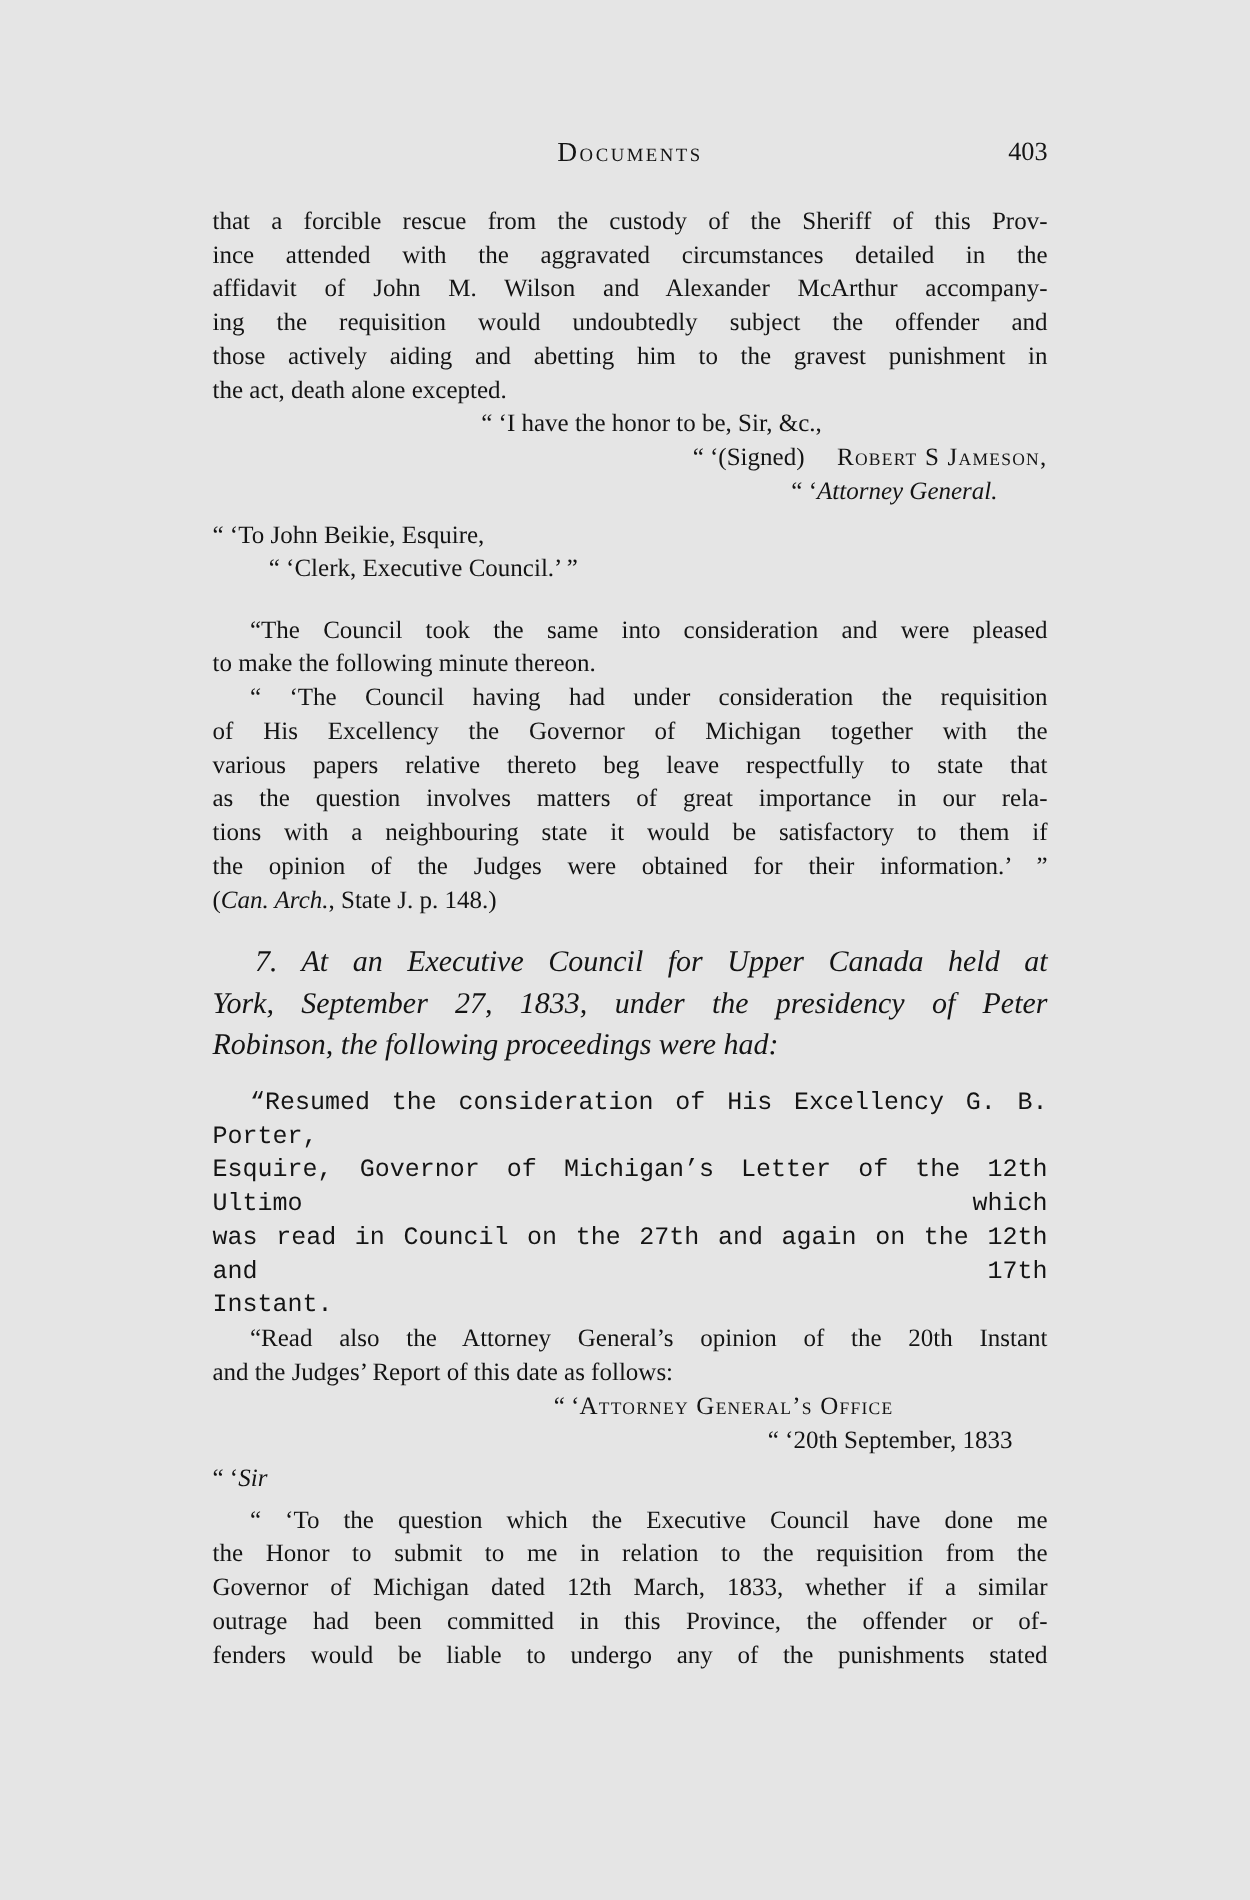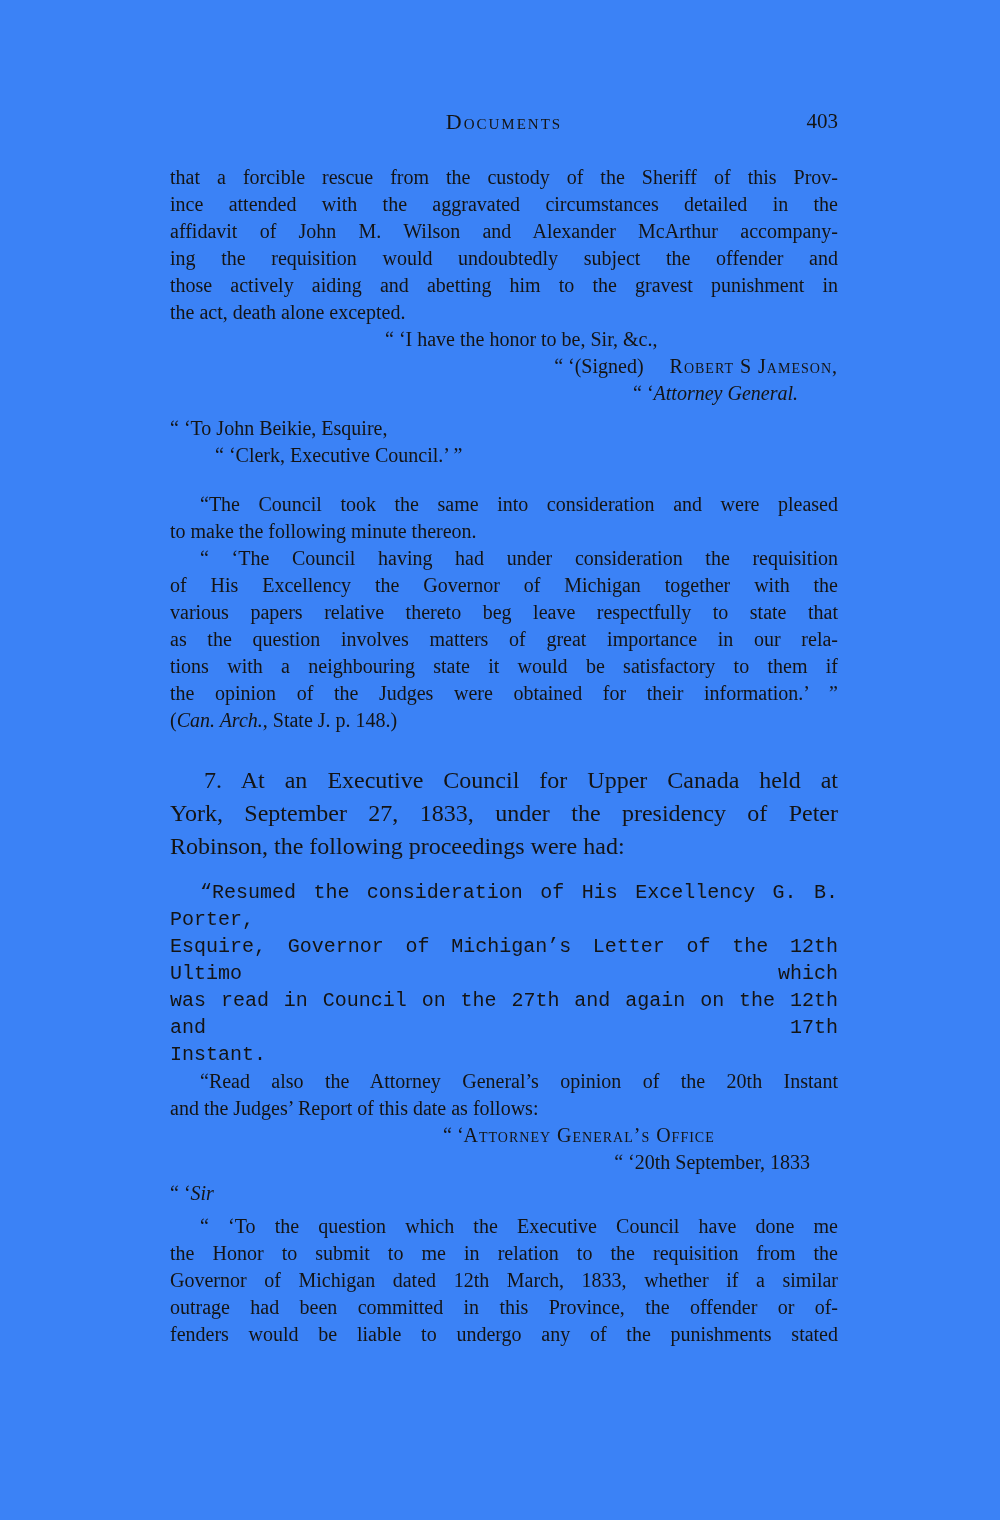--- a/index.html
+++ b/index.html
@@ -4,21 +4,21 @@
 <style>
   html, body {
     margin: 0;
     padding: 0;
     background: #ffffff;
   }
   .page {
     position: relative;
     width: 1000px;
     height: 1520px;
-    background: #3b82f6;
+    background: #e5e5e5;
     overflow: hidden;
     font-family: "Liberation Serif", "DejaVu Serif", serif;
     color: #141414;
   }
   .text-column {
     position: absolute;
     left: 170px;
     top: 108px;
     width: 668px;
     font-size: 20px;
@@ -52,23 +52,24 @@
   
   .honor-line   { margin-left: 215px; }
   .signed-line  { margin-left: 255px; text-align: right; }
   .signed-line .name { margin-left: 26px; }
   .attorney-line { text-align: right; padding-right: 40px; }
   .to-line      { margin-top: 8px; }
   .clerk-line   { text-indent: 45px; }
   
   .para2   { margin-top: 22px; }
   .section7 {
-    margin-top: 30px;
+    margin-top: 20px;
     font-size: 24px;
     line-height: 33px;
+    font-style: italic;
   }
   .para4   { margin-top: 16px; font-family: Liberation Mono, monospace; }
   .office-line { margin-left: 273px; }
   .date-line   { text-align: right; padding-right: 28px; }
   .sir-line    { margin-top: 4px; }
   .para6       { margin-top: 6px; }
 </style>
 </head>
 <body>
 

